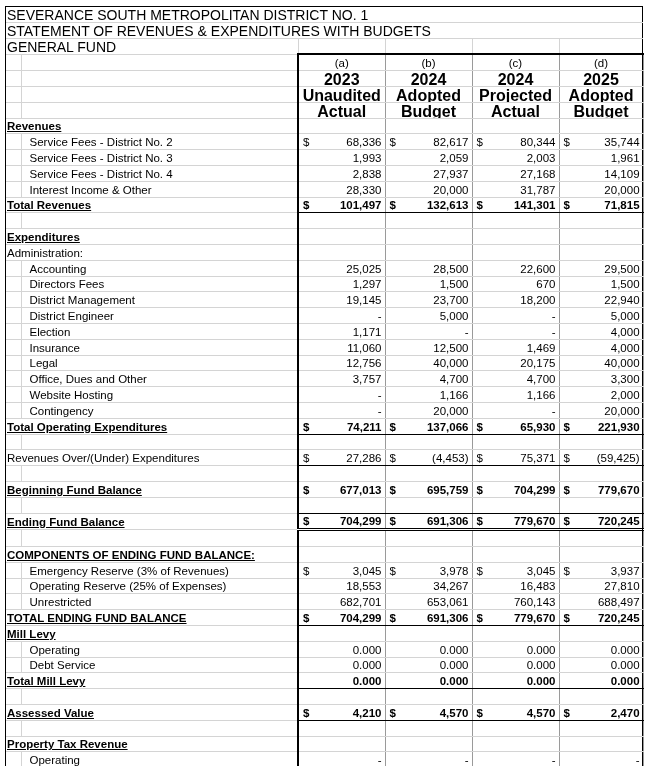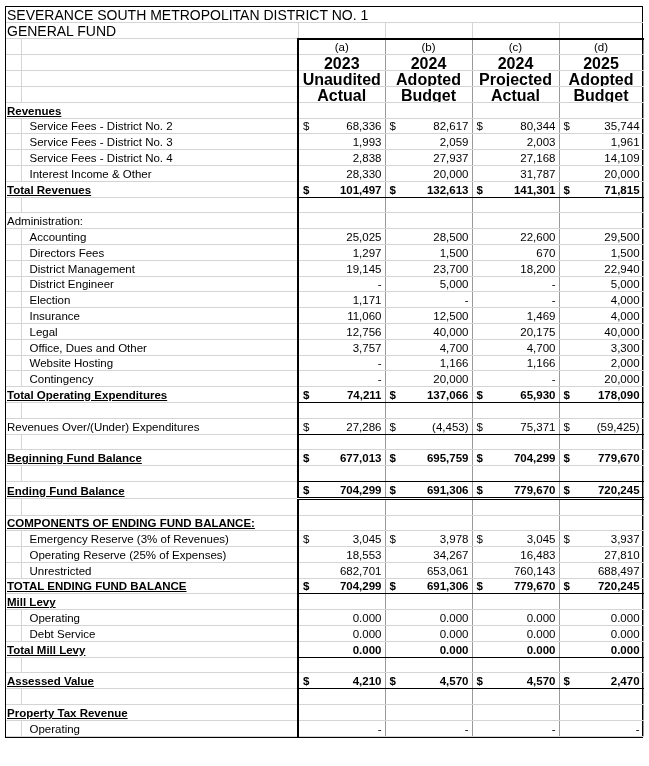--- a/index.html
+++ b/index.html
@@ -43,20 +43,23 @@
       <col class="c-data">
         <col class="c-data">
         <col class="c-data">
         <col class="c-data-last">
     </colgroup>
     <tbody id="tbody">
       <tr>
         <td colspan="6" class="title">SEVERANCE SOUTH METROPOLITAN DISTRICT NO. 1</td>
       </tr>
       <tr>
+        <td colspan="6" class="title">STATEMENT OF REVENUES &amp; EXPENDITURES WITH BUDGETS</td>
+      </tr>
+      <tr>
         <td colspan="2" class="title">GENERAL FUND</td>
         <td class="data" style="border-left:1px solid #d4d4d4"></td>
         <td class="data" style="border-left:1px solid #d4d4d4"></td>
         <td class="data" style="border-left:1px solid #d4d4d4"></td>
         <td class="data" style="border-left:1px solid #d4d4d4;border-right:none"></td>
       </tr>
       <tr class="hdrtop">
         <td class="indent"></td>
           <td></td>
         <td class="data first hdr letter">(a)</td>
@@ -135,20 +138,27 @@
           <td class="data last"><span class="dollar">$</span><span class="val">71,815</span></td>
         </tr>
         <tr>
           <td colspan="1" class="indent"></td>
           <td></td>
           <td class="data first"></td>
           <td class="data"></td>
           <td class="data"></td>
           <td class="data last"></td>
         </tr>
+        <tr class="bold">
+          <td colspan="2" class="label-full lbl">Expenditures</td>
+          <td class="data first"></td>
+          <td class="data"></td>
+          <td class="data"></td>
+          <td class="data last"></td>
+        </tr>
         <tr>
           <td colspan="2" class="label-full lbl">Administration:</td>
           <td class="data first"></td>
           <td class="data"></td>
           <td class="data"></td>
           <td class="data last"></td>
         </tr>
         <tr>
           <td class="indent"></td>
           <td class="label lbl">Accounting</td>
@@ -227,21 +237,21 @@
           <td class="data first"><span class="val">-</span></td>
           <td class="data"><span class="val">20,000</span></td>
           <td class="data"><span class="val">-</span></td>
           <td class="data last"><span class="val">20,000</span></td>
         </tr>
         <tr class="boxtop boxbottom bold">
           <td colspan="2" class="label-full lbl">Total Operating Expenditures</td>
           <td class="data first"><span class="dollar">$</span><span class="val">74,211</span></td>
           <td class="data"><span class="dollar">$</span><span class="val">137,066</span></td>
           <td class="data"><span class="dollar">$</span><span class="val">65,930</span></td>
-          <td class="data last"><span class="dollar">$</span><span class="val">178,090</span></td>
+          <td class="data last"><span class="dollar">$</span><span class="val">221,930</span></td>
         </tr>
         <tr>
           <td colspan="1" class="indent"></td>
           <td></td>
           <td class="data first"></td>
           <td class="data"></td>
           <td class="data"></td>
           <td class="data last"></td>
         </tr>
         <tr class="boxtop boxbottom">

